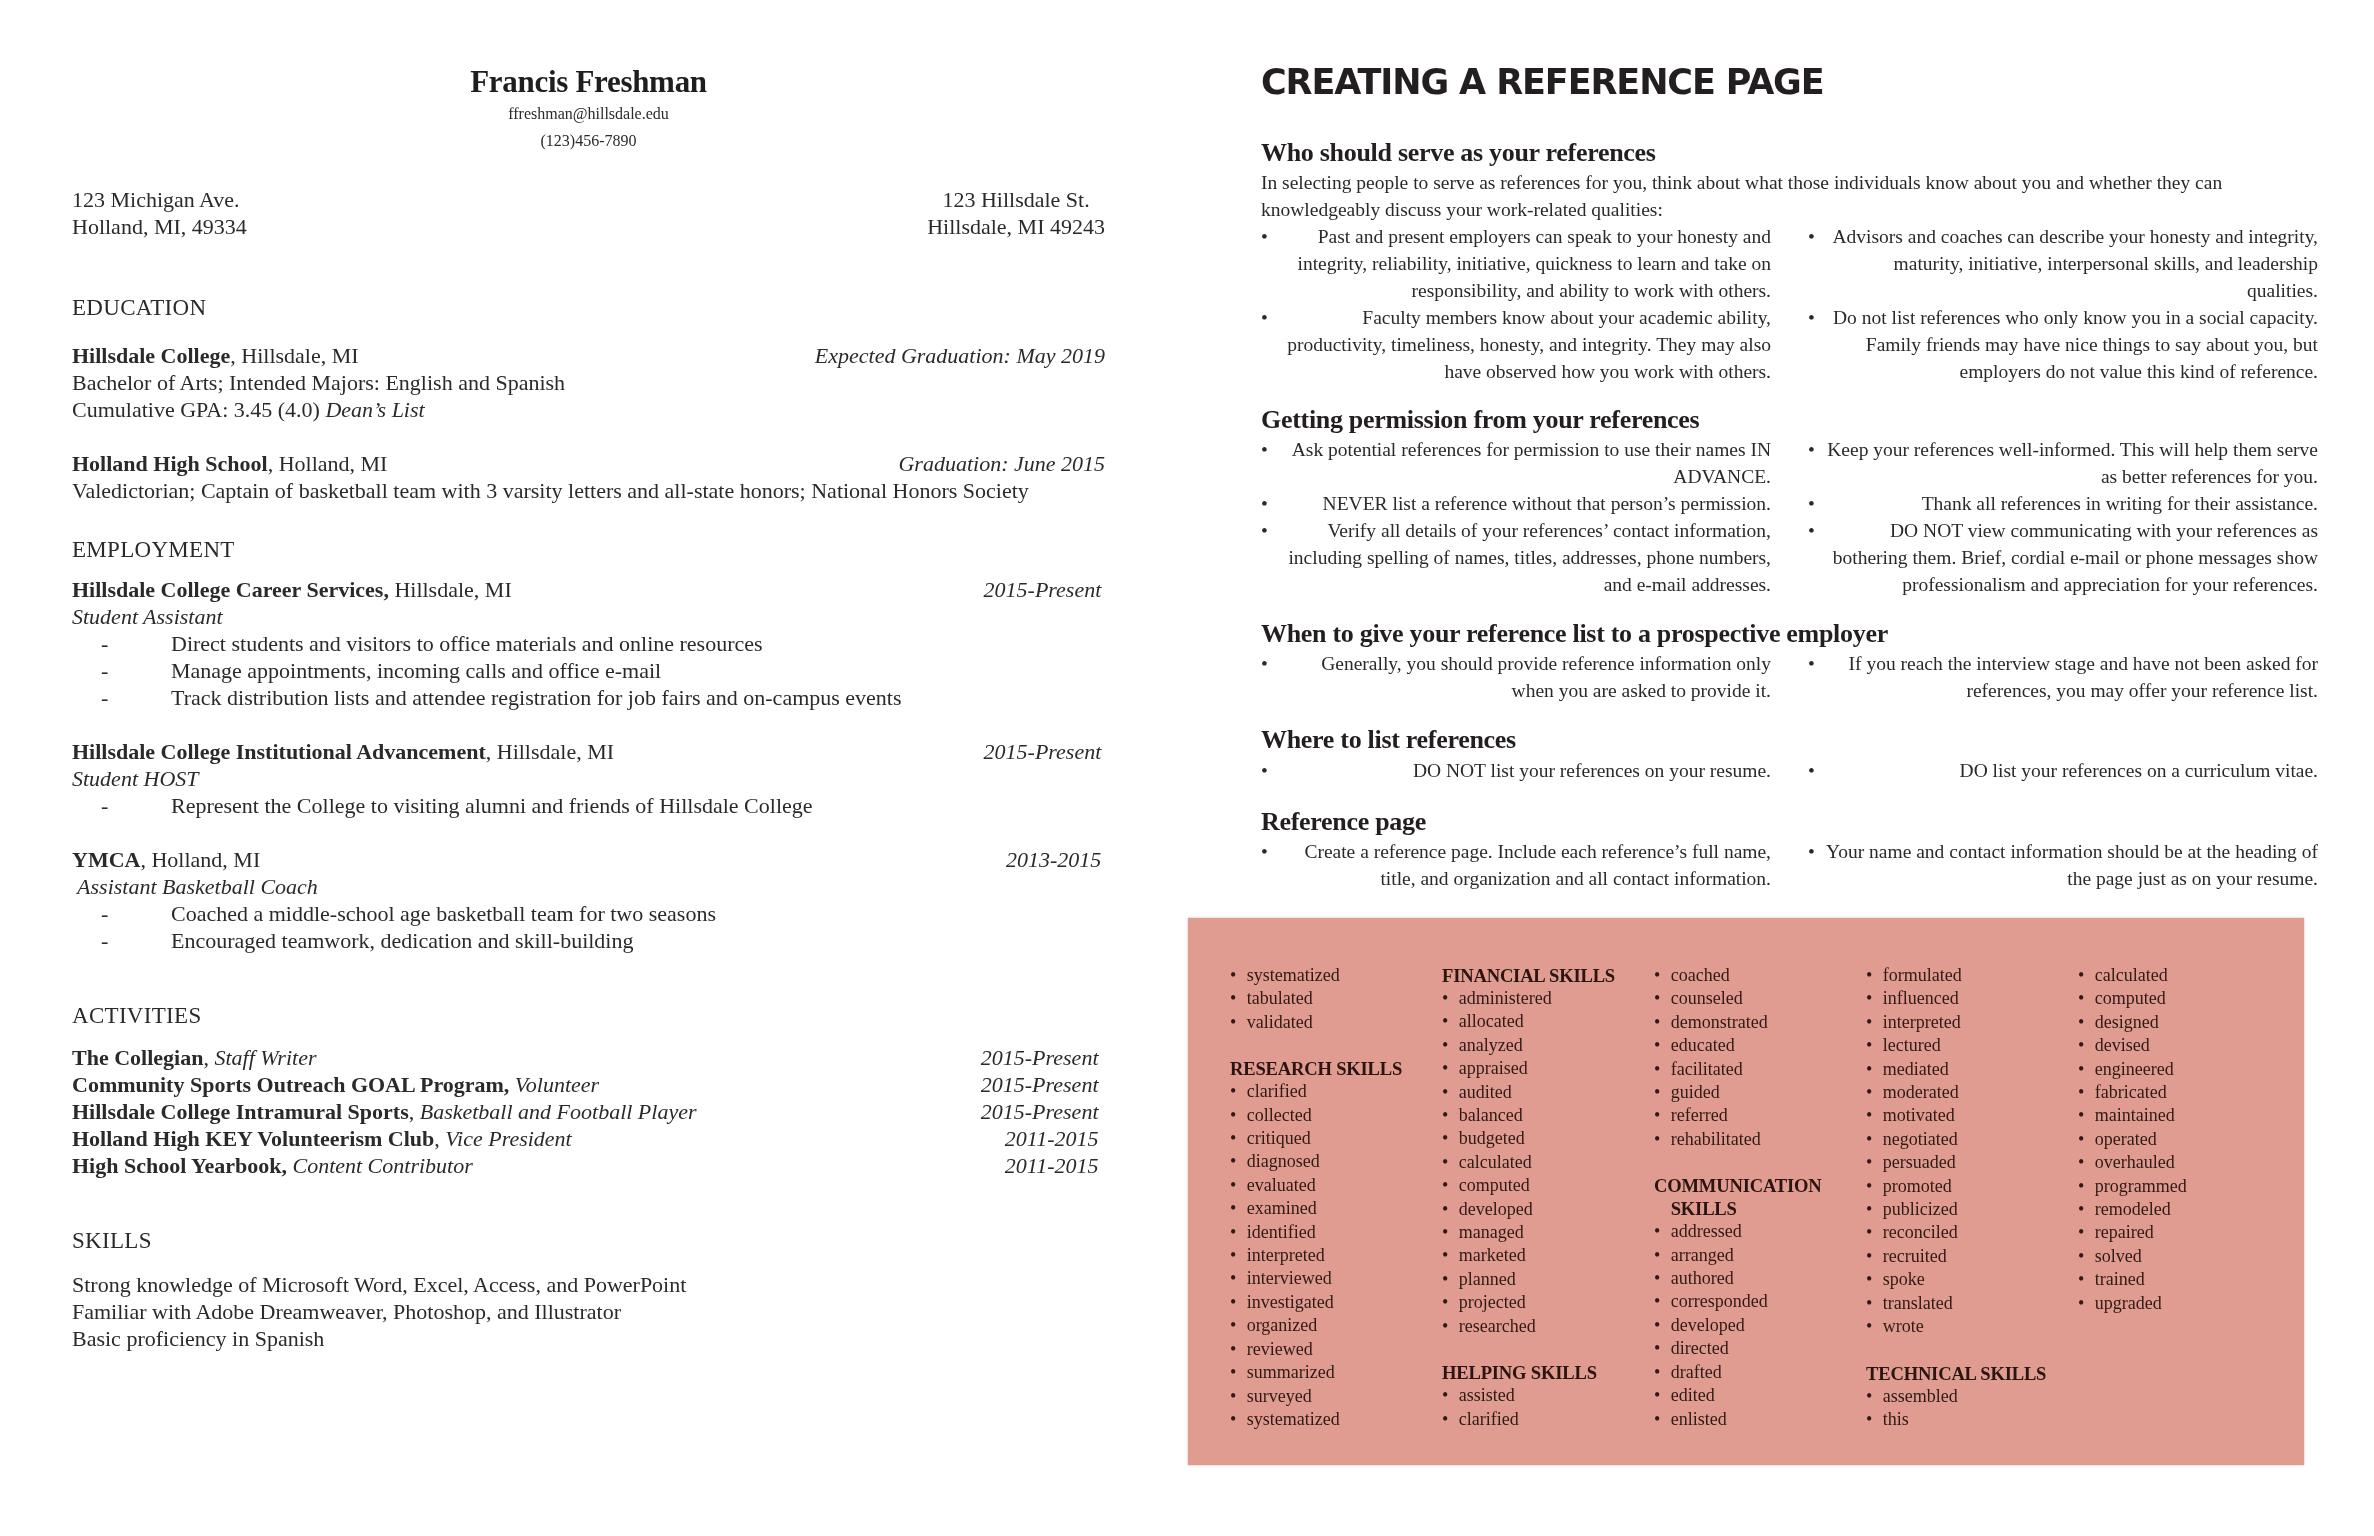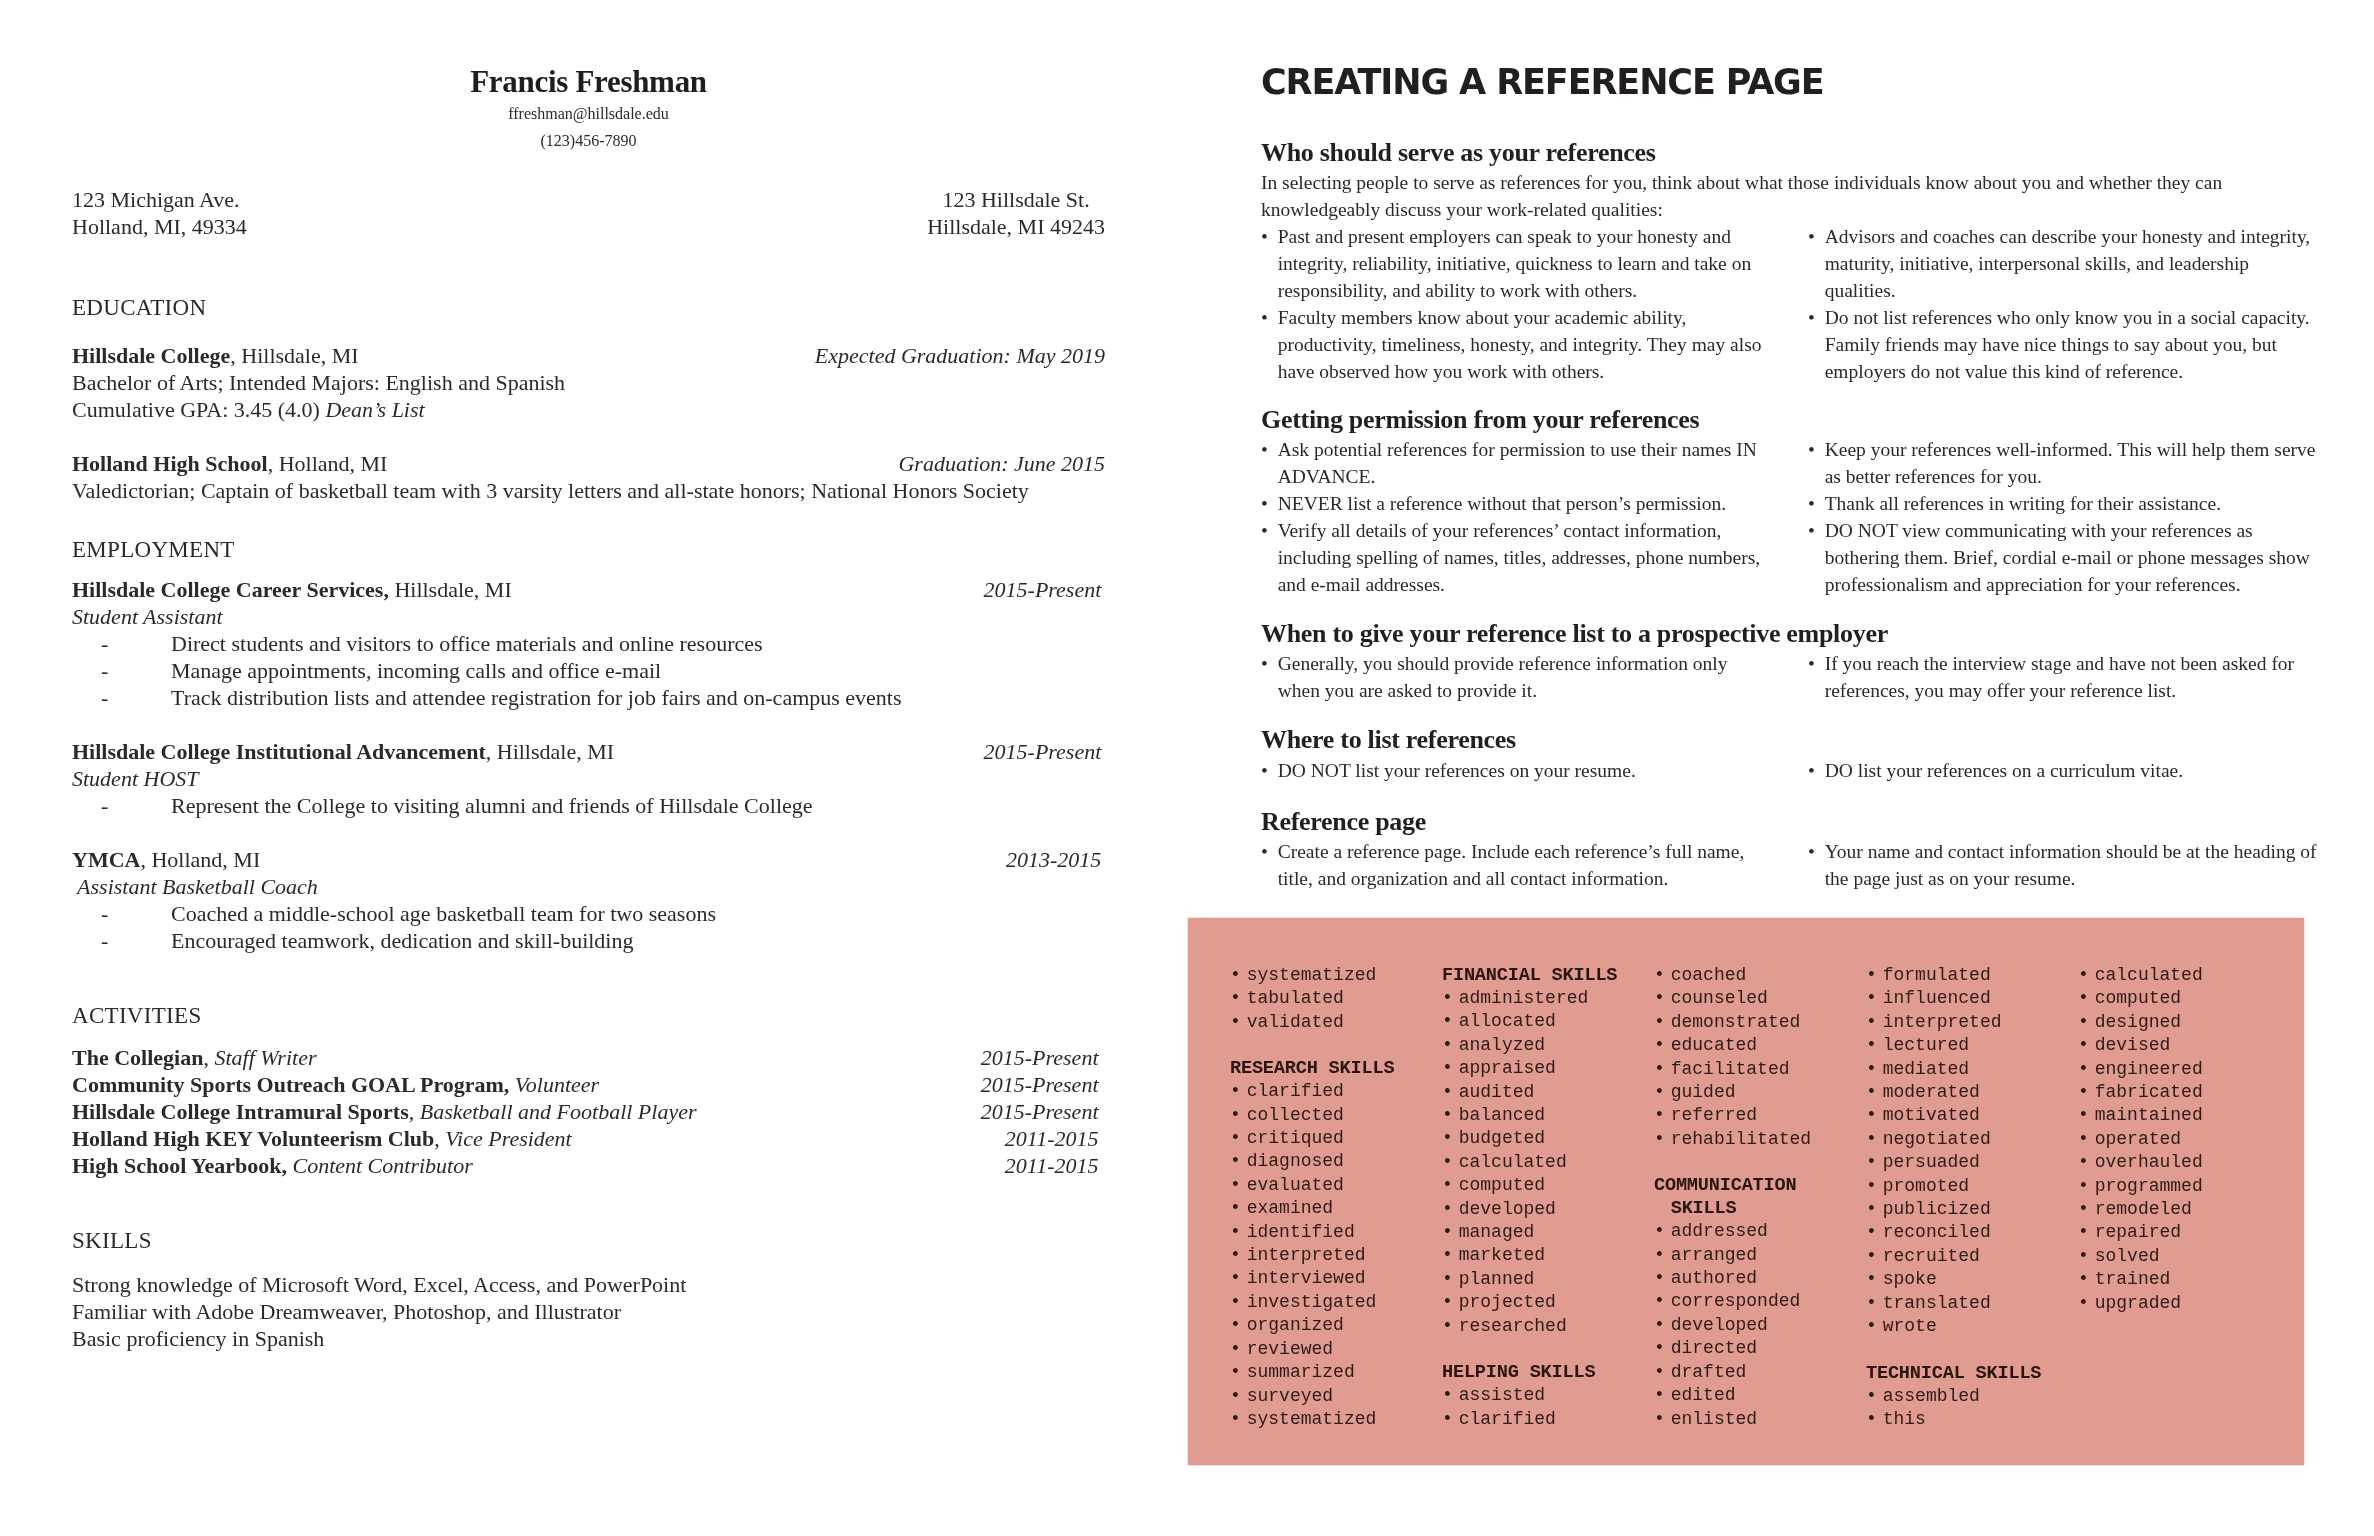--- a/index.html
+++ b/index.html
@@ -34,32 +34,32 @@
   #sec-skills { margin-top: 48px; }
   #sec-skills .entries { margin-top: 16.7px; }
 
   
   .guide { position: absolute; left: 1261px; top: 58px; width: 1057px; color: #2a2a2a; }
   .guide .title { font-family: "DejaVu Sans", sans-serif; font-weight: bold; font-size: 35px; line-height: 48px; color: #231f20; letter-spacing: -1.1px; }
   .g-sec { margin-top: 31px; }
   .g-sec:first-of-type { margin-top: 20.4px; }
   .g-head { font-weight: bold; font-size: 26px; line-height: 32px; color: #231f20; letter-spacing: -0.3px; }
   .g-intro { font-size: 19.5px; line-height: 27px; margin-top: 0; }
-  .g-cols { display: flex; gap: 37px; }
+  .g-cols { display: flex; gap: 37px; text-align: right; }
   .g-cols ul { list-style: none; width: 512px; }
   .g-cols li { position: relative; padding-left: 16.7px; font-size: 19.5px; line-height: 27px; }
   .g-cols li::before { content: "•"; position: absolute; left: 0; top: 0; }
   #g-permission { margin-top: 18.6px; }
   #g-when { margin-top: 20.4px; }
   #g-where { margin-top: 20.4px; }
   #g-where .g-cols li { line-height: 29px; }
   #g-refpage { margin-top: 20.4px; }
 
   
-  .skills-box { position: absolute; left: 1188px; top: 918px; width: 1116px; height: 547px; background: #e09c90; box-shadow: 0 0 1.9px rgba(160,90,80,0.5); font-family: Liberation Mono, monospace; }
+  .skills-box { position: absolute; left: 1188px; top: 918px; width: 1116px; height: 547px; background: #e09c90; box-shadow: 0 0 1.9px rgba(160,90,80,0.5); }
   .skills-grid { position: absolute; left: 42px; top: 46px; display: flex; }
   .skills-col { width: 212px; }
   .skills-col .group + .group { margin-top: 23px; }
   .sk-head { font-weight: bold; font-size: 18.6px; line-height: 23px; color: #2a1512; letter-spacing: -0.2px; }
   .sk-head .indent { padding-left: 16.7px; display: block; }
   .sk-list { list-style: none; }
   .sk-list li { position: relative; padding-left: 16.7px; font-size: 18px; line-height: 23.4px; color: #2e1a17; }
   .sk-list li::before { content: "•"; position: absolute; left: 0; top: 0; }
 </style>
 </head>

